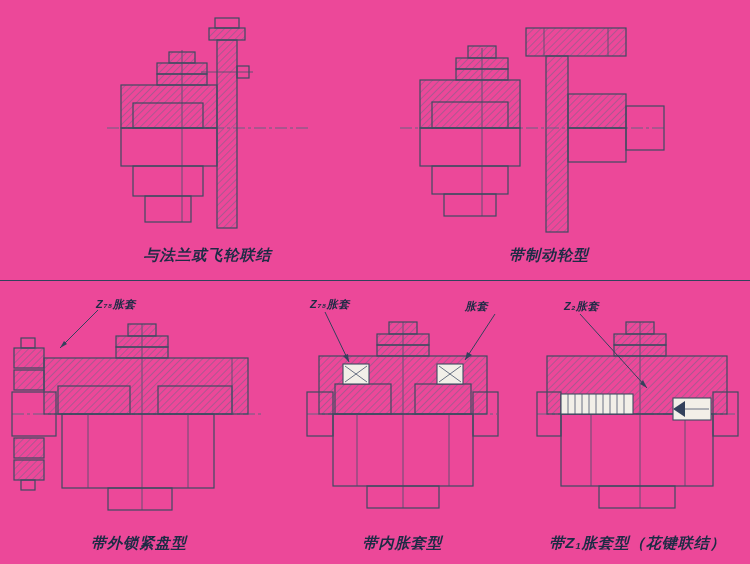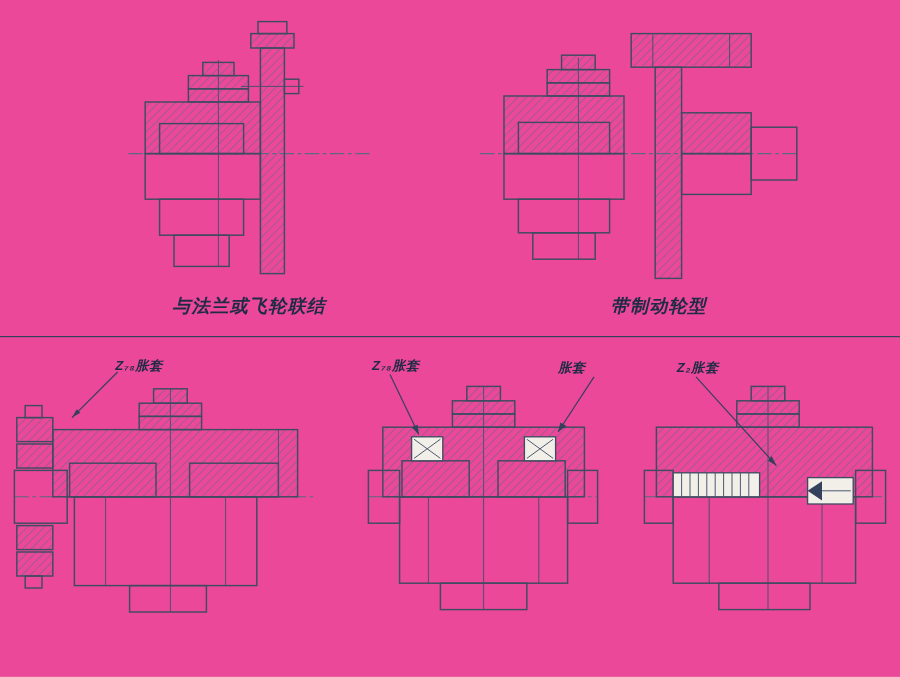--- a/index.html
+++ b/index.html
@@ -120,20 +120,21 @@
       <rect class="ln" fill="url(#h-bl)" x="4" y="142" width="30" height="20"></rect>
       <rect class="ln" fill="url(#h-bl)" x="4" y="164" width="30" height="20"></rect>
       <rect class="plain" x="11" y="184" width="14" height="10"></rect>
     </g>
     <g>
       <line class="leader" x1="88" y1="14" x2="50" y2="52"></line>
       <polygon class="arrowhead" points="50,52 54,45 57,48"></polygon>
     </g>
   </svg>
   <span class="annotation" style="left:96px;top:297px;">Z₇₈胀套</span>
+  <div class="caption" style="left:10px;top:534px;width:258px;">带外锁紧盘型</div>
 
   <svg class="fig-svg" style="left:305px;top:296px;" width="195" height="224" viewBox="0 0 195 224">
     <defs>
       <pattern id="h-bm" width="5" height="5" patternUnits="userSpaceOnUse" patternTransform="rotate(45)">
         <line x1="0" y1="0" x2="0" y2="5" stroke="#5d6b84" stroke-width="0.9"></line>
       </pattern>
     </defs>
     <g>
       <line class="cl" x1="2" y1="118" x2="192" y2="118"></line>
       <line class="thin" x1="98" y1="26" x2="98" y2="212"></line>
@@ -166,20 +167,21 @@
       <line class="leader" x1="20" y1="16" x2="44" y2="66"></line>
       <polygon class="arrowhead" points="44,66 38,60 43,58"></polygon>
     </g>
     <g>
       <line class="leader" x1="190" y1="18" x2="160" y2="64"></line>
       <polygon class="arrowhead" points="160,64 162,56 167,59"></polygon>
     </g>
   </svg>
   <span class="annotation" style="left:310px;top:297px;">Z₇₈胀套</span>
   <span class="annotation" style="left:465px;top:299px;">胀套</span>
+  <div class="caption" style="left:305px;top:534px;width:195px;">带内胀套型</div>
 
   <svg class="fig-svg" style="left:535px;top:296px;" width="205" height="224" viewBox="0 0 205 224">
     <defs>
       <pattern id="h-br" width="5" height="5" patternUnits="userSpaceOnUse" patternTransform="rotate(45)">
         <line x1="0" y1="0" x2="0" y2="5" stroke="#5d6b84" stroke-width="0.9"></line>
       </pattern>
     </defs>
     <g>
       <line class="cl" x1="2" y1="118" x2="200" y2="118"></line>
       <line class="thin" x1="105" y1="26" x2="105" y2="212"></line>
@@ -212,14 +214,15 @@
       <rect class="bgfill" x="138" y="102" width="38" height="22"></rect>
       <polygon class="arrowhead" points="138,113 150,105 150,121"></polygon>
       <line class="thin" x1="150" y1="113" x2="174" y2="113"></line>
     </g>
     <g>
       <line class="leader" x1="45" y1="18" x2="112" y2="92"></line>
       <polygon class="arrowhead" points="112,92 105,88 108,84"></polygon>
     </g>
   </svg>
   <span class="annotation" style="left:564px;top:299px;">Z₂胀套</span>
+  <div class="caption" style="left:530px;top:534px;width:215px;">带Z₁胀套型（花键联结）</div>
 
 </div>
 
 </body></html>

